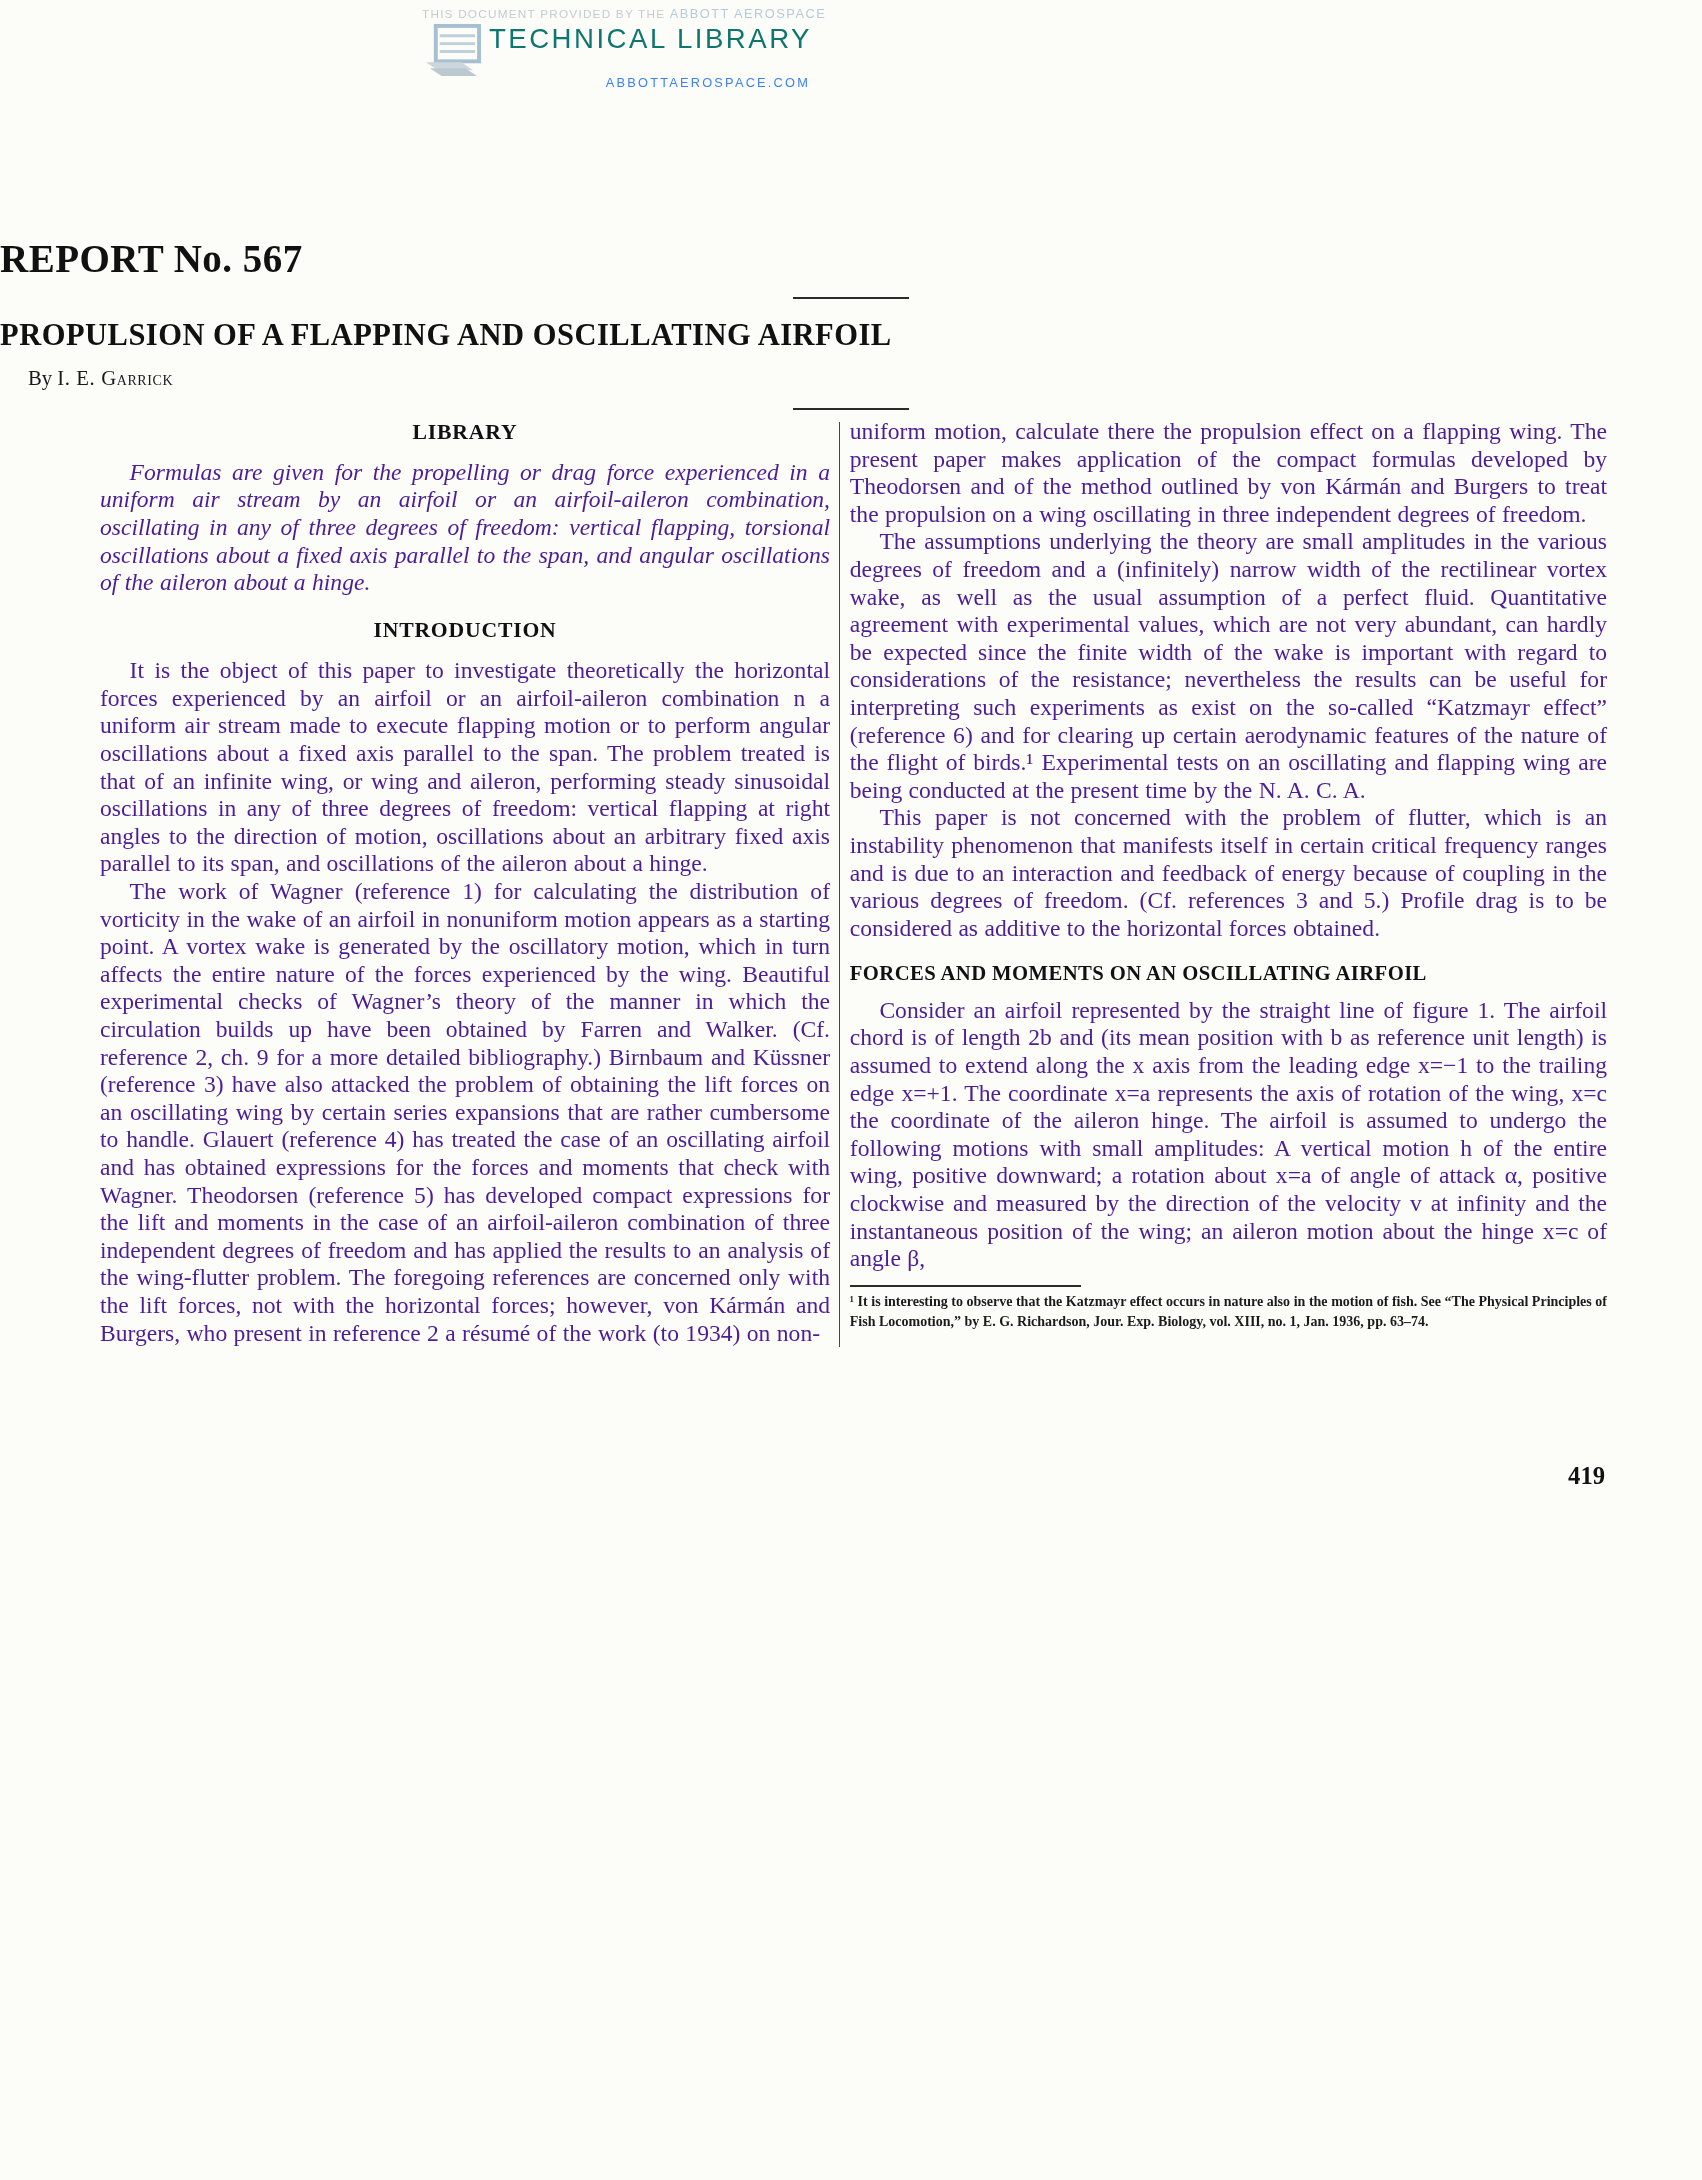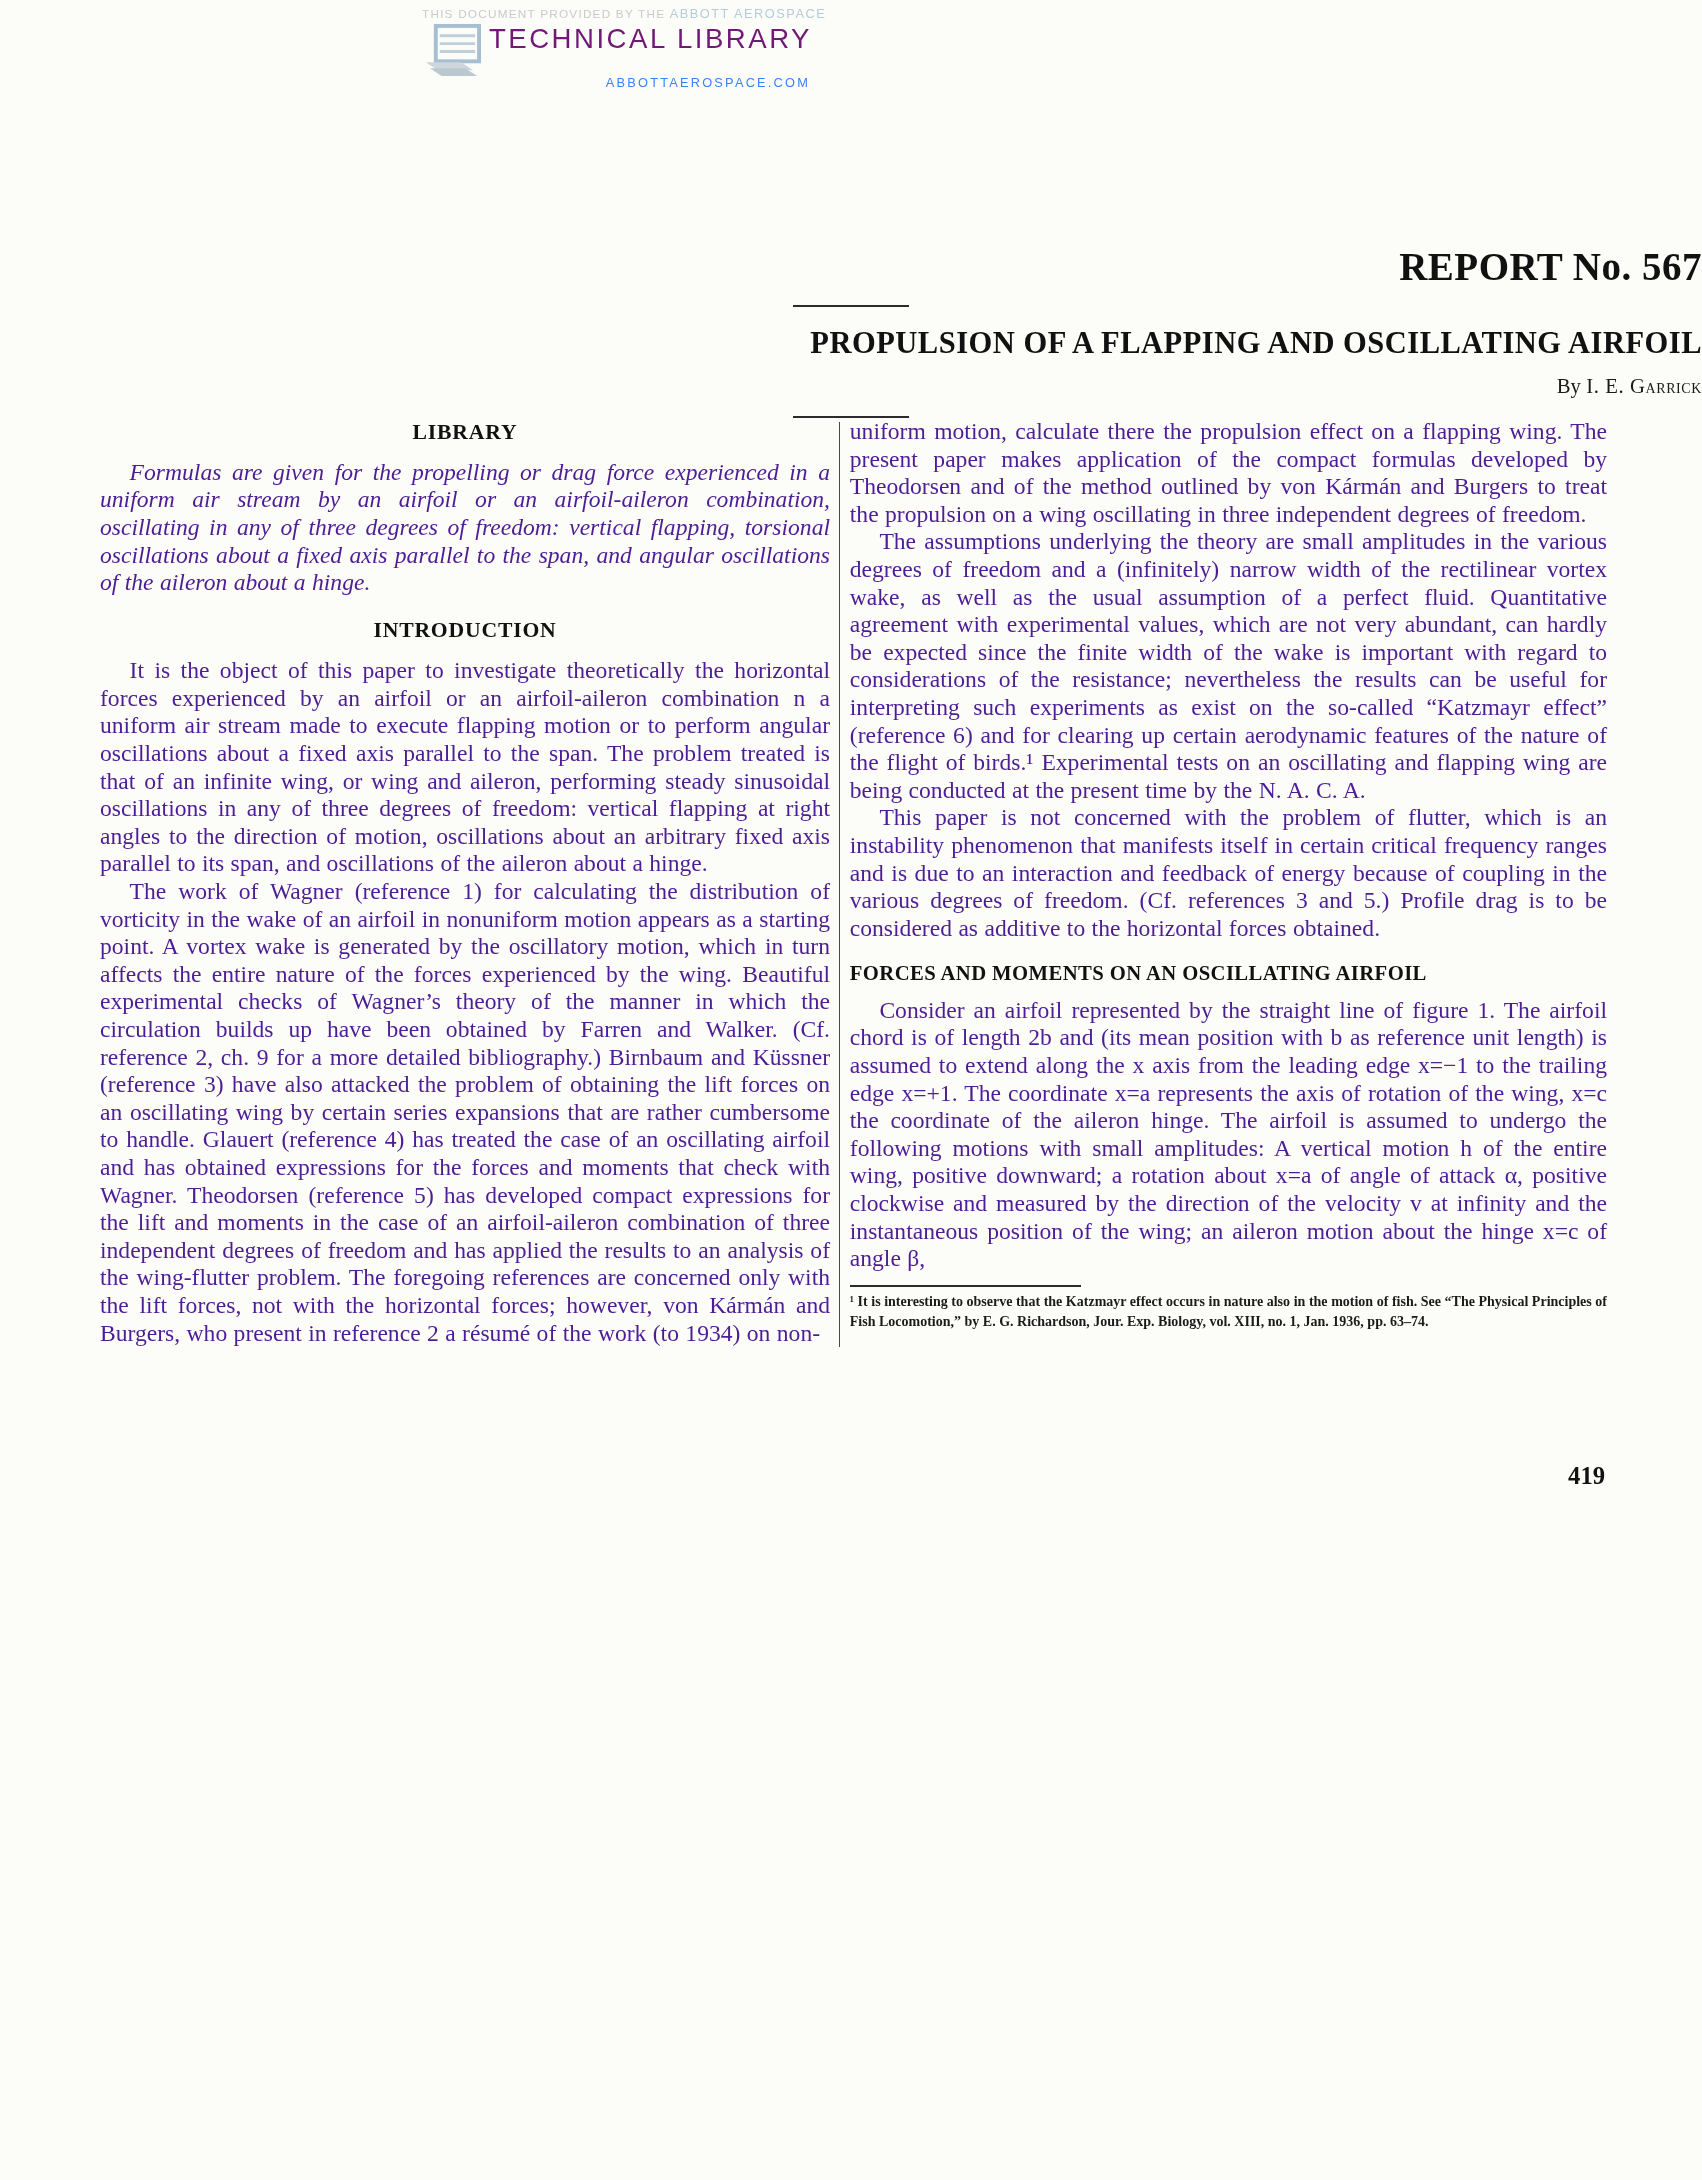--- a/index.html
+++ b/index.html
@@ -20,30 +20,30 @@
     font-size: 11.8px; letter-spacing: 1.2px; color: #c7cbcd;
     white-space: nowrap;
   }
   .wm-top .wm-provider { font-size: 12.8px; color: #b6cbd9; letter-spacing: 1.5px; }
   .wm-main { display: flex; align-items: flex-start; margin-top: 2px; }
   .wm-icon { width: 63px; height: 57px; margin-right: 3.9px; flex: 0 0 auto; }
   .wm-text { display: flex; flex-direction: column; }
   .wm-library {
     font-family: "Liberation Sans", sans-serif;
     font-size: 27.6px; letter-spacing: 2.5px; font-weight: 400;
-    color: #701a75; white-space: nowrap;
+    color: #0f766e; white-space: nowrap;
   }
   .wm-site {
     font-family: "Liberation Sans", sans-serif;
     font-size: 12.8px; letter-spacing: 2.2px; color: #3b82f6;
     text-align: right; margin-top: 20px; padding-right: 2px;
   }
 
   
-  .title-block { position: absolute; top: 244px; left: 0; width: 100%; text-align: right; }
+  .title-block { position: absolute; top: 236px; left: 0; width: 100%; text-align: left; }
   .report-no { font-size: 39px; font-weight: bold; letter-spacing: 0.5px; color: #111; }
   .rule { width: 116px; height: 2px; background: #2b2b2b; margin: 15.8px auto 0 auto; }
   .doc-title { font-size: 30.5px; font-weight: bold; letter-spacing: 0.5px; margin-top: 19.7px; color: #111; }
   .byline { font-size: 20.7px; margin-top: 13.8px; color: #1a1a1a; padding-left: 28px; }
   .byline .author { font-variant: small-caps; letter-spacing: 0.6px; }
   .rule-2 { margin-top: 17.7px; }
 
   
   .columns {
     position: absolute; top: 418px; left: 100px; width: 1507px;

